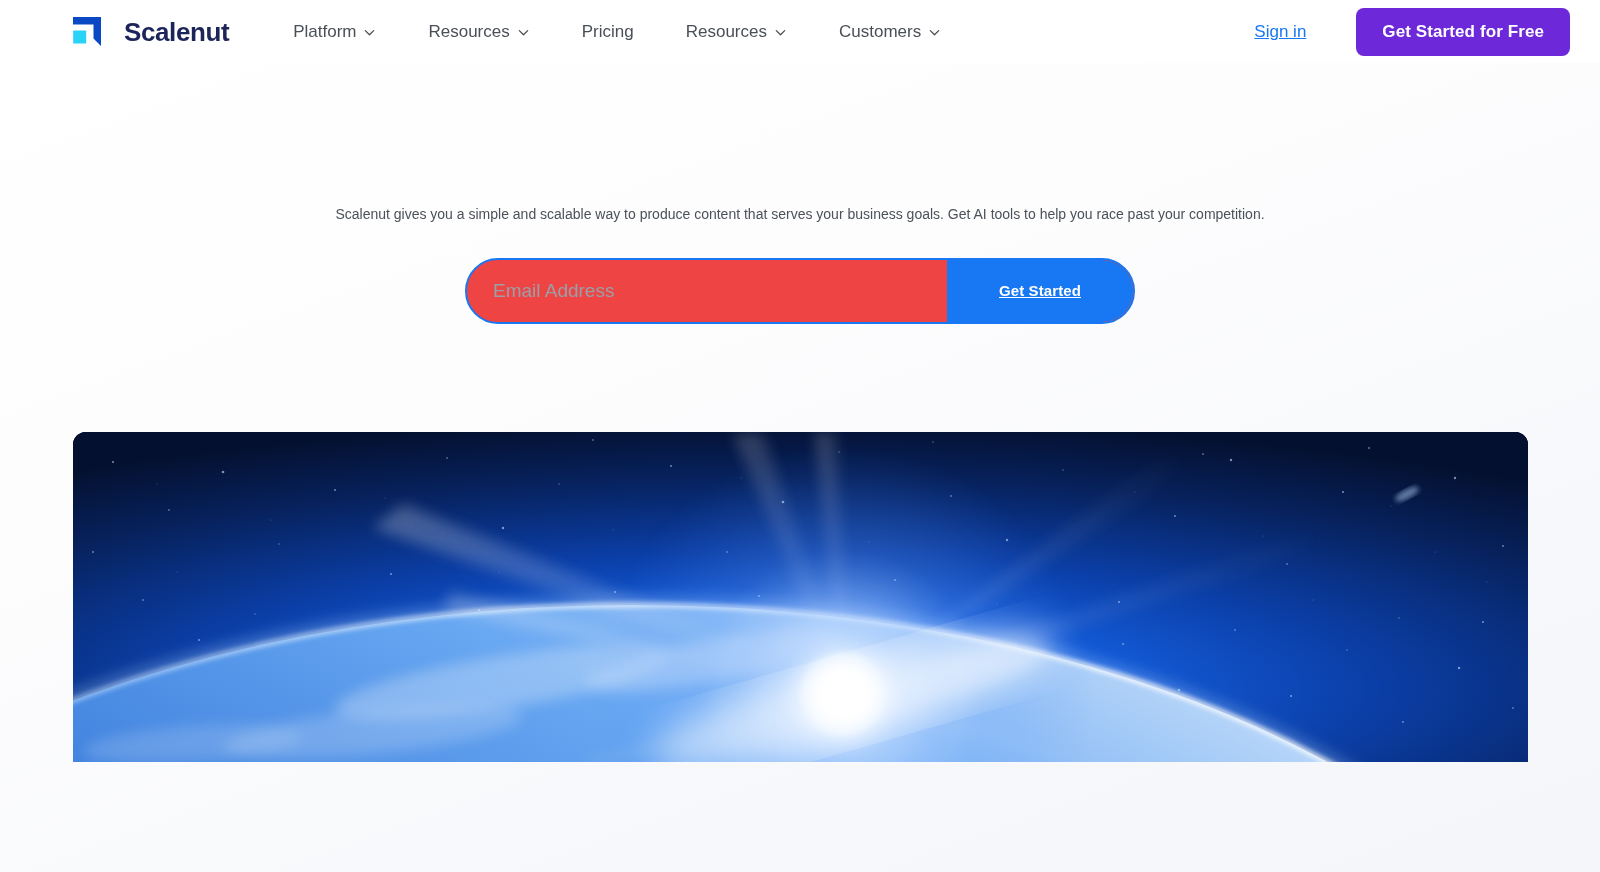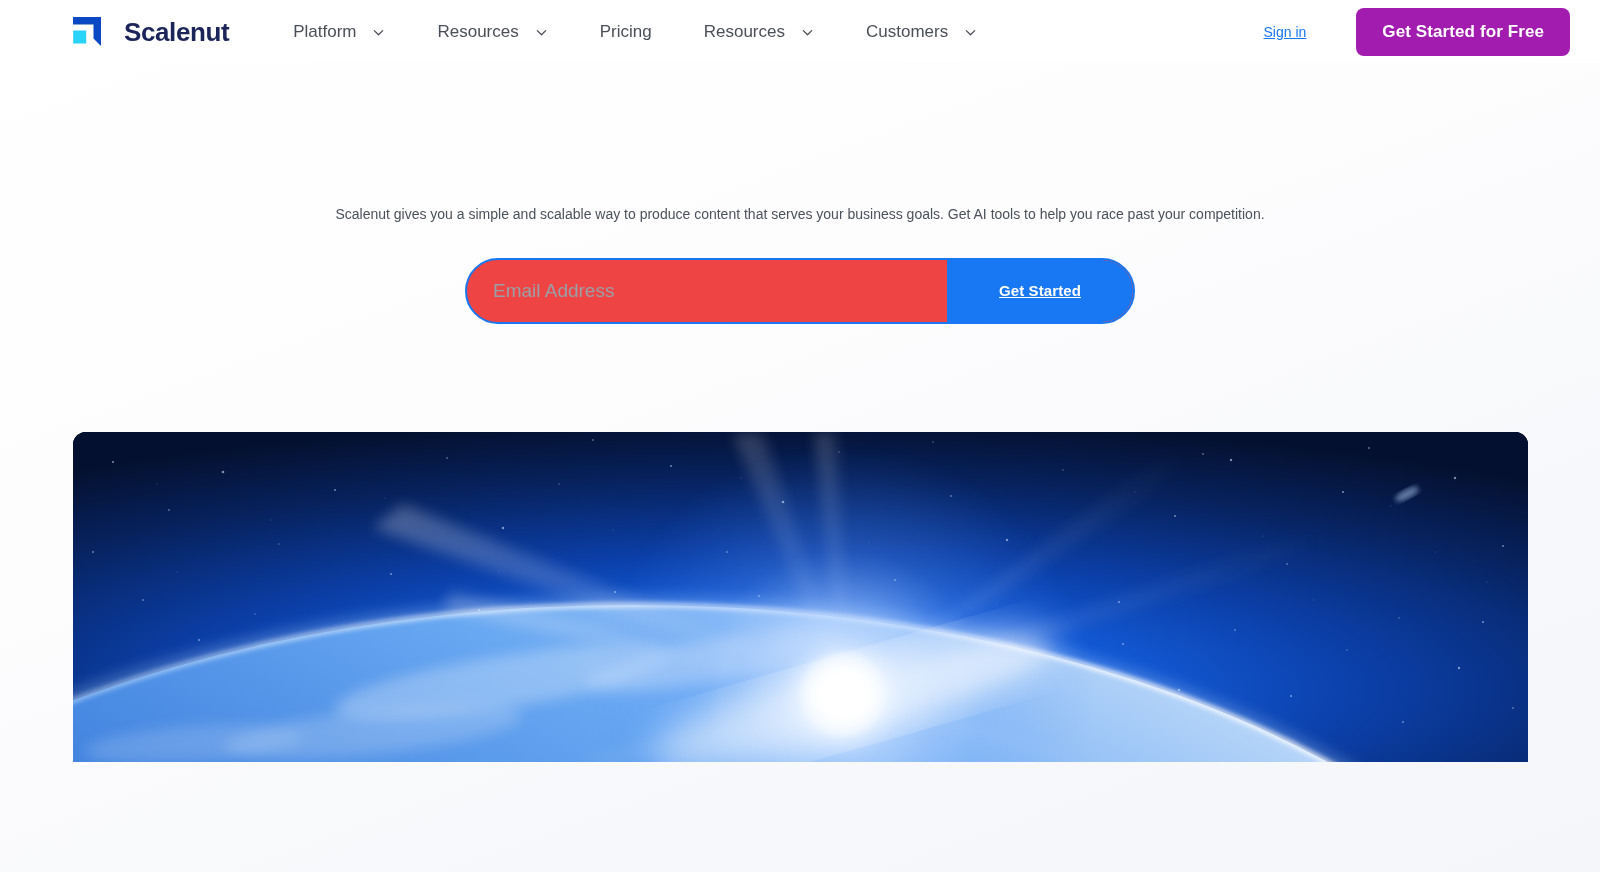--- a/index.html
+++ b/index.html
@@ -55,21 +55,21 @@
   .main-nav {
     display: flex;
     align-items: center;
     gap: 0;
     margin-left: 8px;
   }
 
   .nav-item {
     display: flex;
     align-items: center;
-    gap: 16px;
+    gap: 7px;
     padding: 8px 26px;
     font-size: 17px;
     color: #4a4f57;
     cursor: pointer;
     white-space: nowrap;
     line-height: 1;
   }
 
   .chev {
     width: 13px;
@@ -79,31 +79,31 @@
   }
 
   .header-right {
     margin-left: auto;
     display: flex;
     align-items: center;
     gap: 0;
   }
 
   .signin-link {
-    font-size: 14px;
+    font-size: 17px;
     color: #1877f2;
     cursor: pointer;
     padding: 8px 14px;
     white-space: nowrap;
     line-height: 1;
   }
 
   .cta-header {
     margin-left: 36px;
-    background: #a21caf;
+    background: #6d28d9;
     color: #ffffff;
     border: none;
     border-radius: 8px;
     font-family: inherit;
     font-size: 17px;
     font-weight: 700;
     padding: 0 26px;
     height: 48px;
     cursor: pointer;
     white-space: nowrap;

